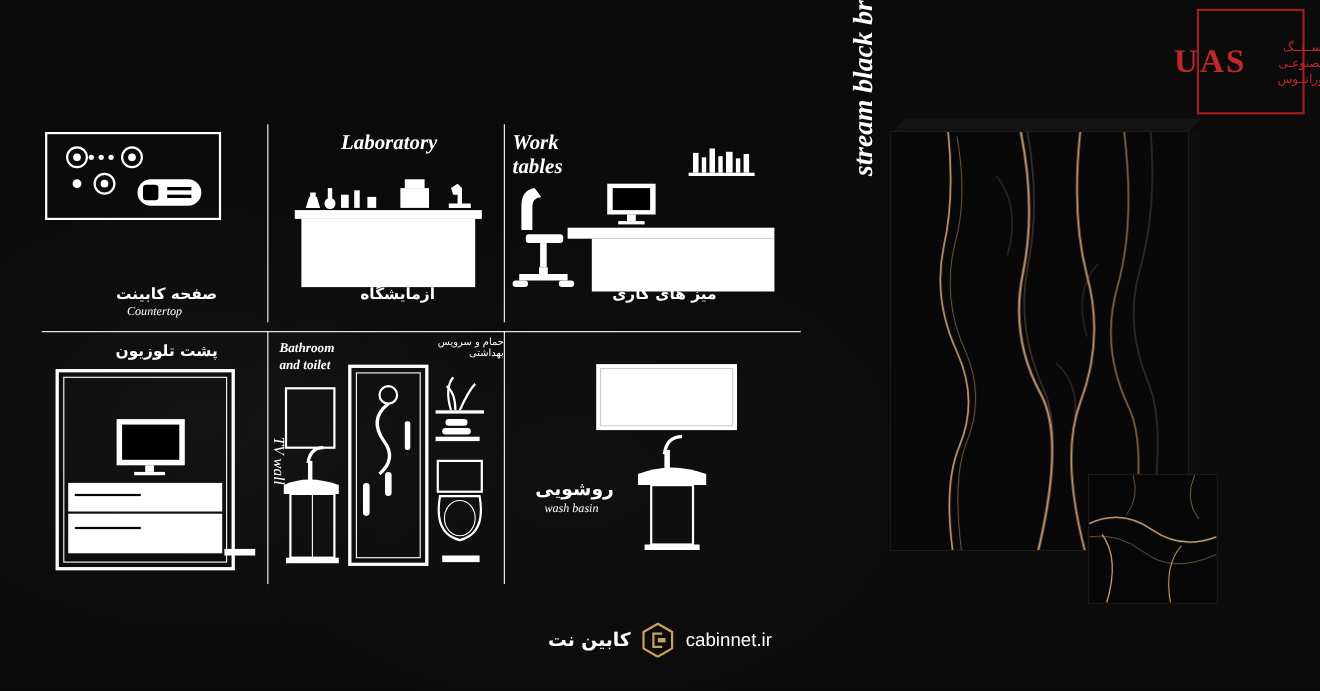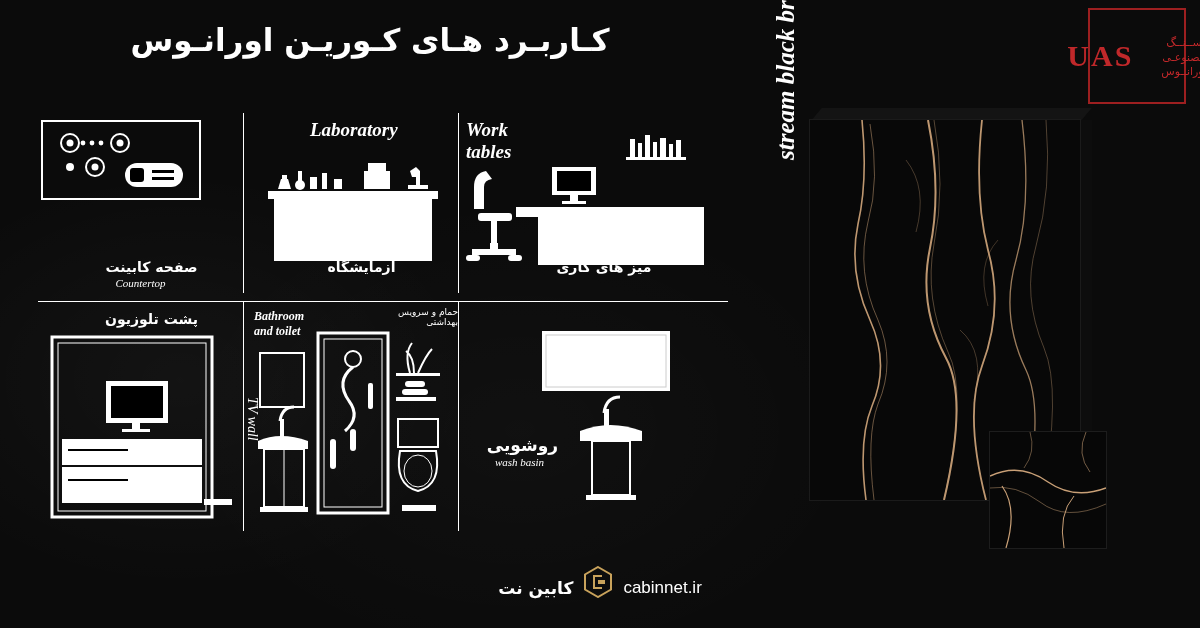--- a/index.html
+++ b/index.html
@@ -145,39 +145,38 @@
     width: 116px; height: 116px;
     background: #070707;
     box-shadow: 0 0 0 1px #1d1d1d;
     overflow: hidden;
   }
 
   
   #footer {
     position: absolute;
     left: 0; right: 0; bottom: 30px;
-    display: flex; align-items: flex-end; justify-content: center;
+    display: flex; align-items: center; justify-content: center;
     gap: 10px;
   }
   #footer .fa-brand {
     color: #ffffff; font-size: 17px; font-weight: bold;
     direction: rtl; font-family: "DejaVu Sans", sans-serif;
   }
   #footer .en-brand {
     color: #ffffff; font-size: 17px;
     font-family: "Liberation Sans", sans-serif;
   }
   #hexlogo { width: 30px; height: 32px; }
 </style>
 </head>
 <body>
 
 <div id="page">
 
-  <div id="title">کـاربـرد هـای کـوریـن اورانـوس</div>
 
   <div id="logo">
     <div class="logo-main">UAS</div>
     <div class="logo-sub">ســنــگ مصنوعـی اورانــوس</div>
   </div>
 
   <div id="grid">
 
     <div class="vline" style="left:205px; top:8px; height:180px;"></div>
     <div class="vline" style="left:420px; top:8px; height:180px;"></div>

